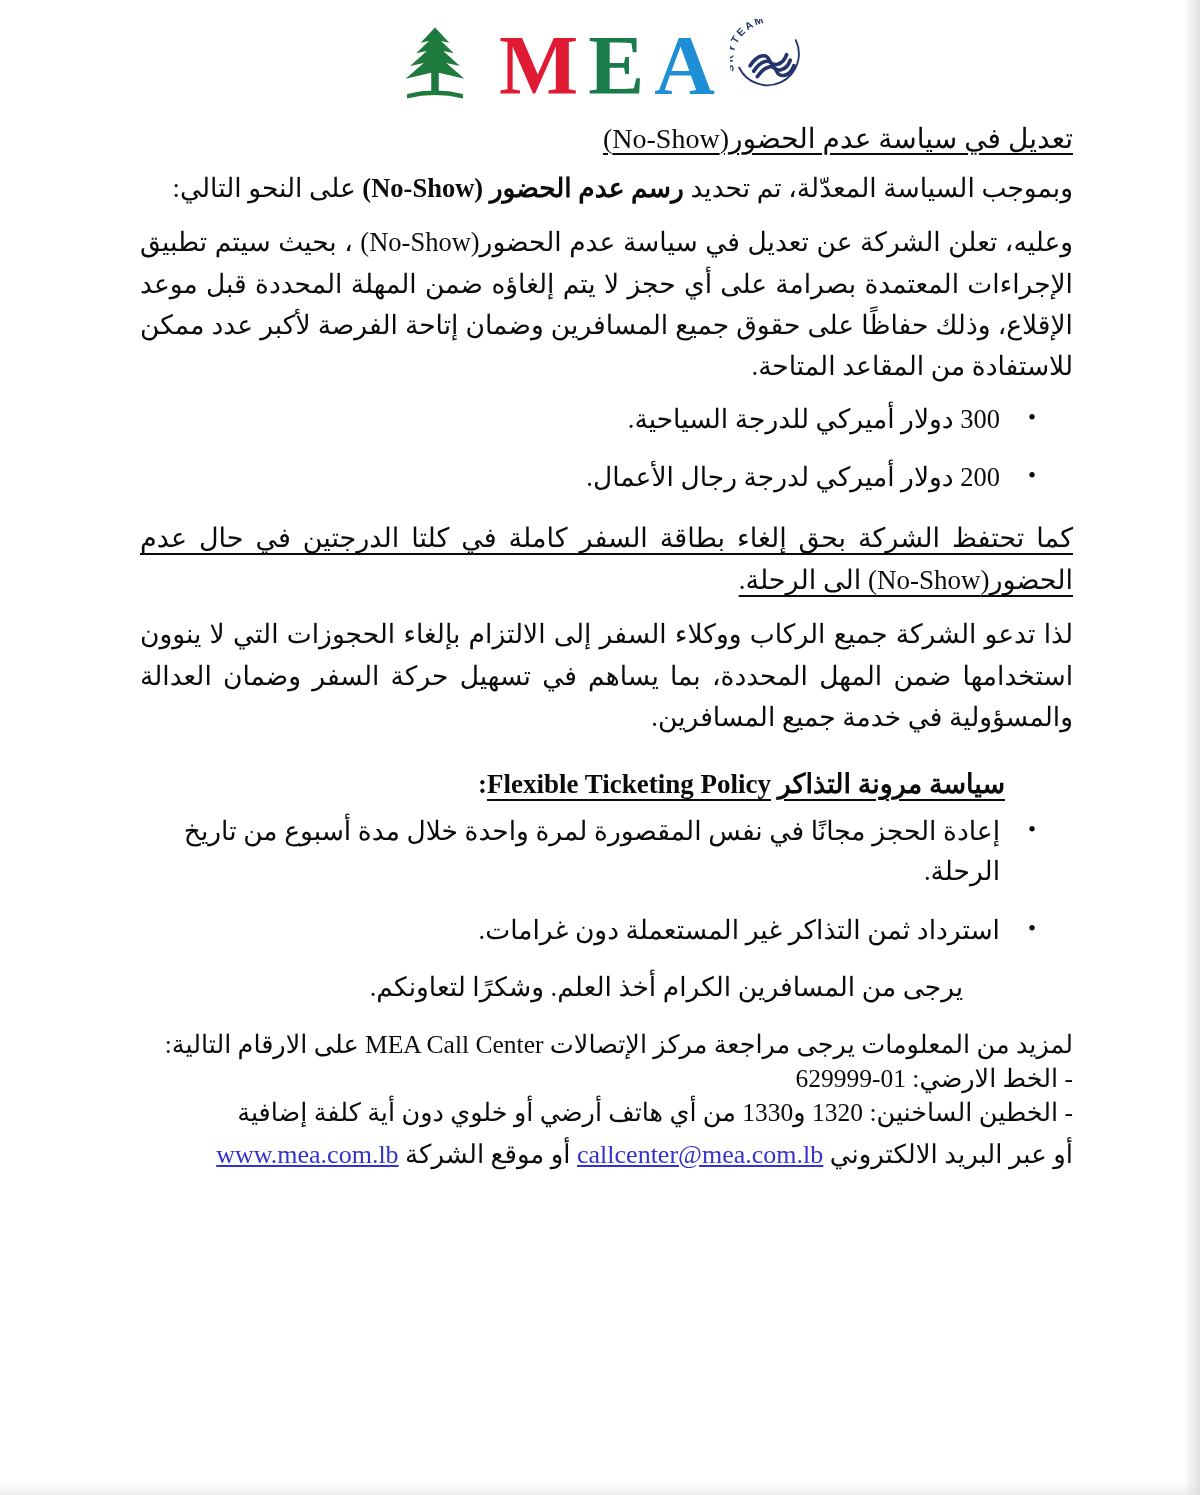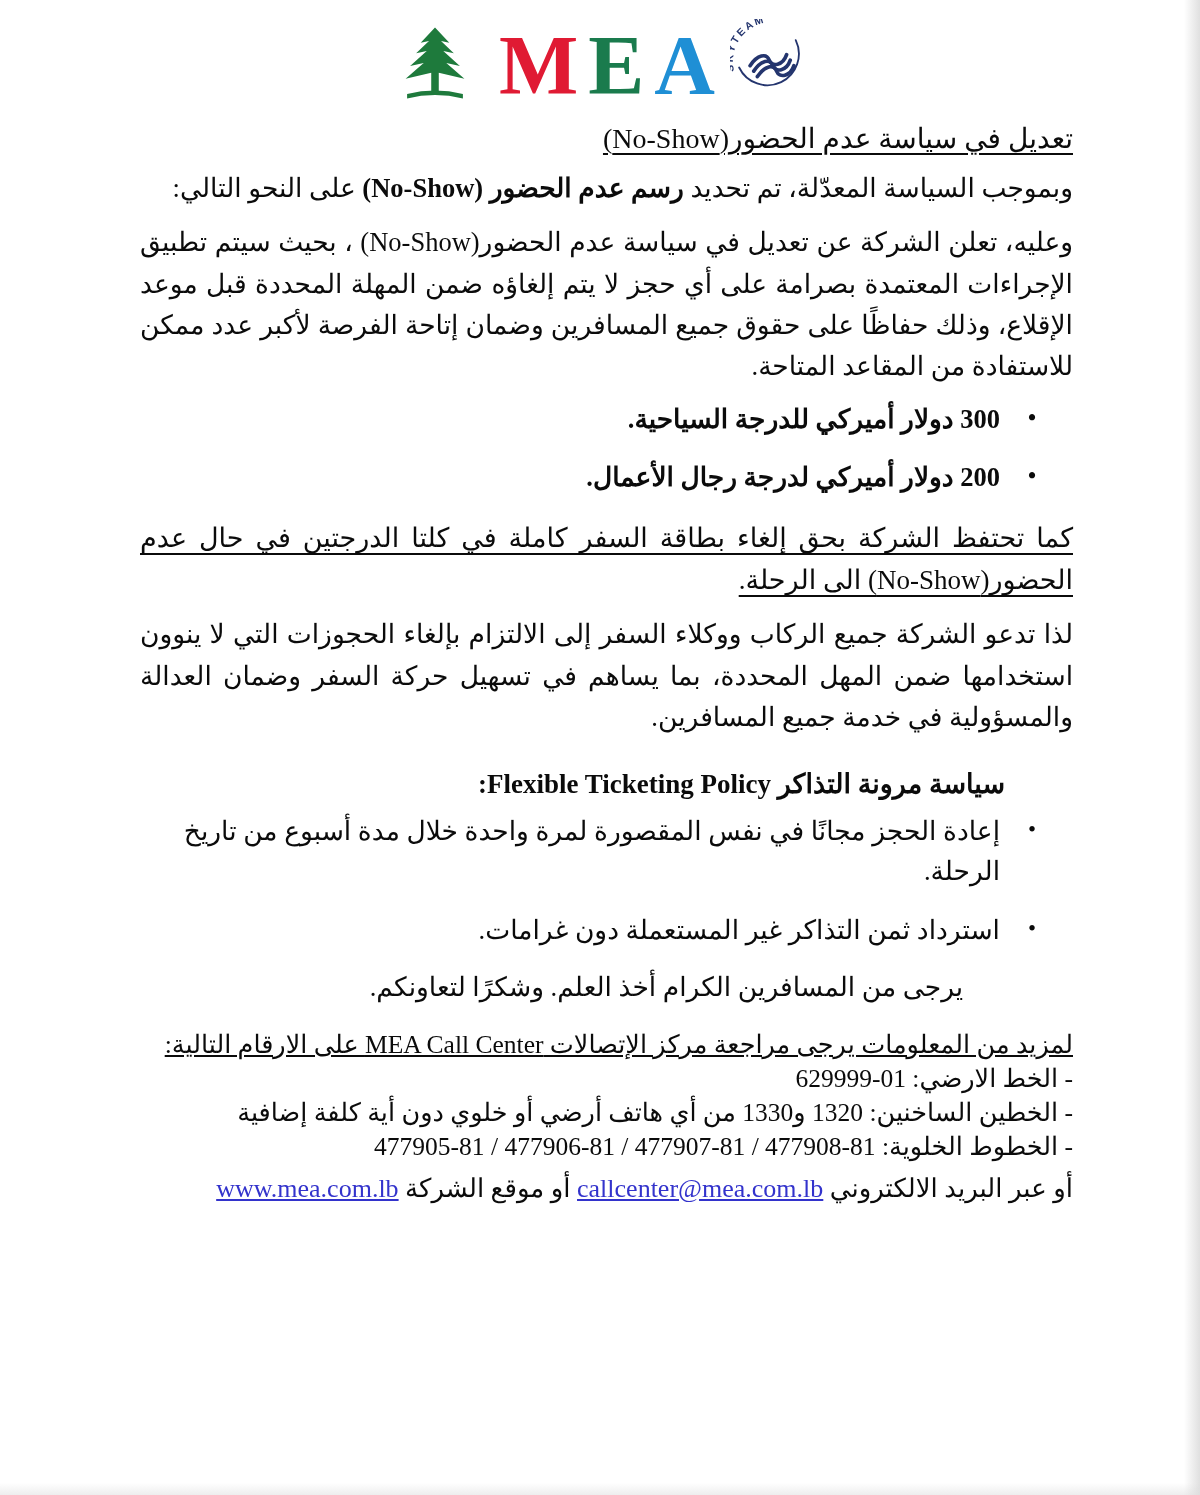--- a/index.html
+++ b/index.html
@@ -30,32 +30,32 @@
   .body-p { font-size:26.5px; line-height:1.56; margin:13px 0 0; text-align:justify; }
   .single { text-align:right; }
   .b { font-weight:bold; }
 
   ul.blist { margin:12px 0 0; padding:0; list-style:none; }
   ul.blist li {
     position:relative; padding-right:73px; margin-bottom:19px;
     font-size:26.5px; line-height:1.5; text-align:right;
   }
   ul.blist li::before { content:"•"; position:absolute; right:37px; top:1px; font-size:23px; }
-  ul.fees li { font-weight:bold; }
+  ul.fees li { font-weight:normal; }
 
   .notice {
     font-size:27px; line-height:1.56; margin:2px 0 0; font-weight:normal;
     text-align:justify; text-decoration:underline; text-underline-offset:6px;
   }
 
   .flex-heading { margin:30px 0 0 270px; font-size:27px; font-weight:bold; text-align:center; }
-  .flex-heading .u { text-underline-offset:6px; }
+  .flex-heading .u { text-decoration:underline; text-underline-offset:6px; }
 
   .ack   { font-size:26.5px; margin:20px 0 0 120px; text-align:center; }
-  .intro { font-size:25.5px; margin:26px 0 0; text-align:right;text-decoration:underline; }
+  .intro { font-size:25.5px; margin:26px 0 0; text-align:right; }
   .cline { font-size:25.5px; margin:3px 0 0; text-align:right; }
   .email-line { font-size:26px; margin:11px 0 0; text-align:right; }
   .email-line a { text-decoration:underline; }
 </style>
 </head>
 <body>
 
 <div class="page">
 
   <header class="logo-row">
@@ -113,21 +113,20 @@
       <li>إعادة الحجز مجانًا في نفس المقصورة لمرة واحدة خلال مدة أسبوع من تاريخ الرحلة.</li>
       <li>استرداد ثمن التذاكر غير المستعملة دون غرامات.</li>
     </ul>
 
     <p class="ack">يرجى من المسافرين الكرام أخذ العلم. وشكرًا لتعاونكم.</p>
 
     <p class="intro">لمزيد من المعلومات يرجى مراجعة مركز الإتصالات MEA Call Center على الارقام التالية:</p>
 
     <p class="cline">- الخط الارضي: 01-629999</p>
     <p class="cline">- الخطين الساخنين: 1320 و1330 من أي هاتف أرضي أو خلوي دون أية كلفة إضافية</p>
-    <p class="cline">- الخطوط الخلوية: 81-477908 / 81-477907 / 81-477906 / 81-477905</p>
 
     <p class="email-line"><span>أو عبر البريد الالكتروني </span><a href="#" style="color: rgb(51, 51, 204);">callcenter@mea.com.lb</a><span> أو موقع الشركة </span><a href="#" style="color: rgb(51, 51, 204);">www.mea.com.lb</a></p>
 
   </main>
 
   <div class="scan-right"></div>
   <div class="scan-bottom"></div>
 </div>
 
 </body></html>

